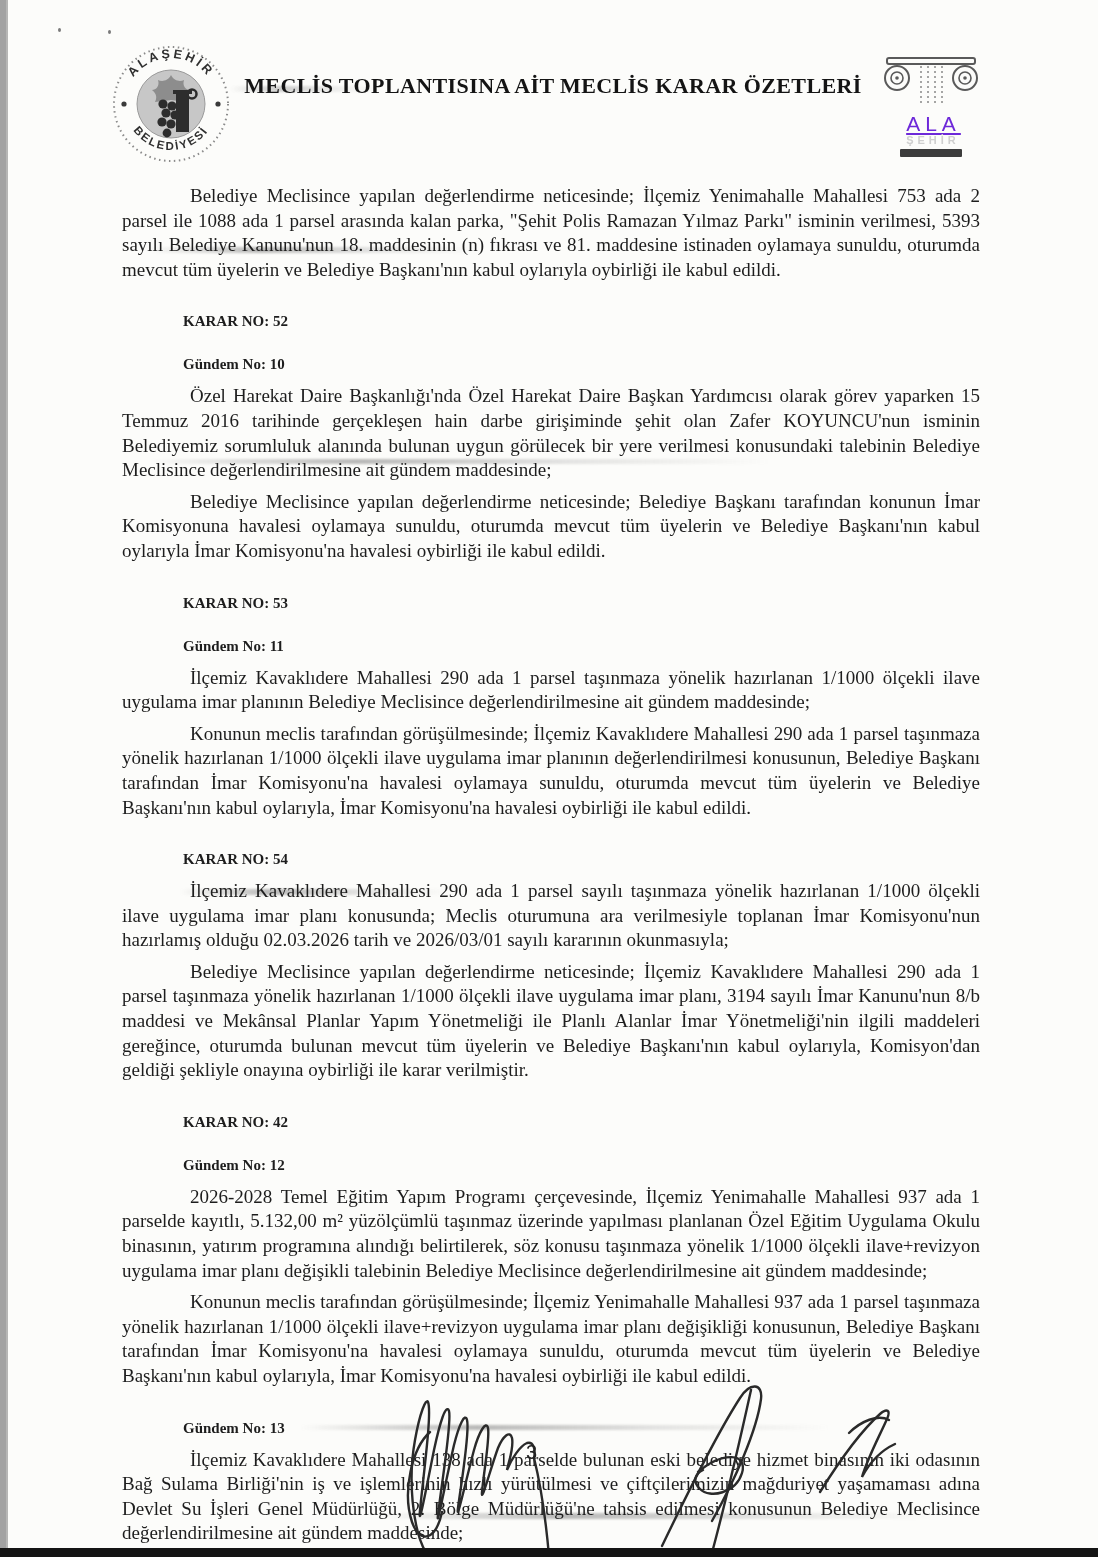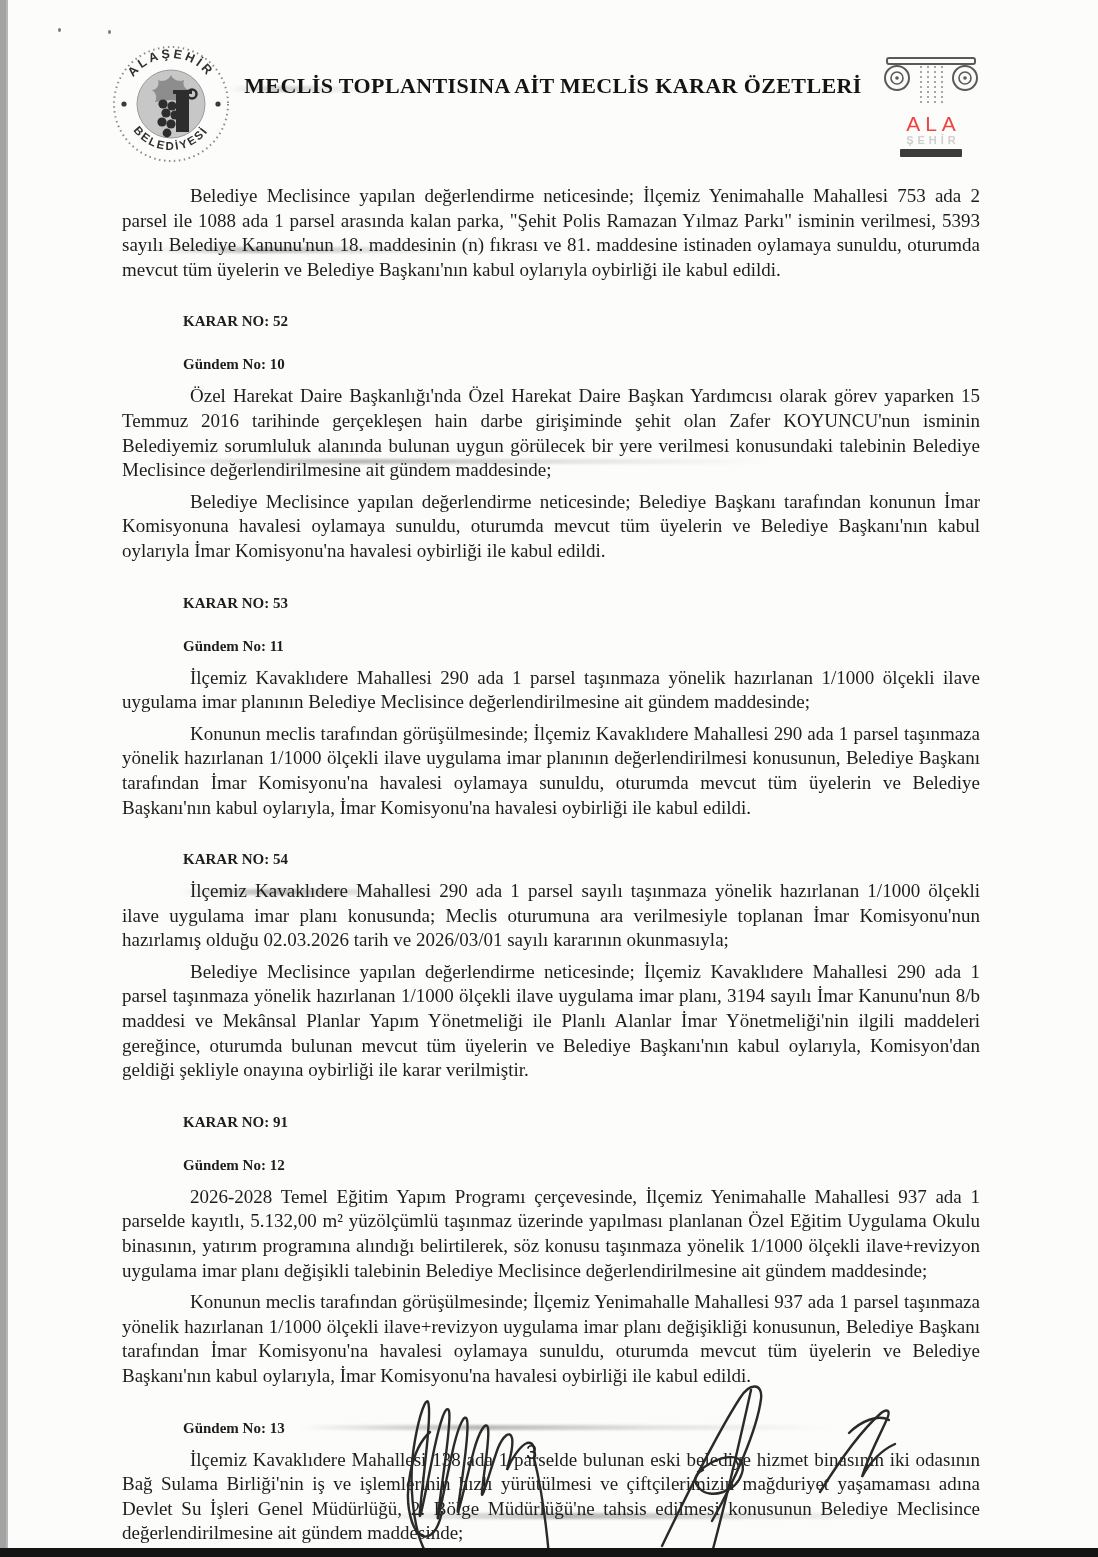--- a/index.html
+++ b/index.html
@@ -14,21 +14,21 @@
   .edge-left{position:absolute;left:0;top:0;width:6px;height:100%;background:#a2a2a2;}
   .edge-left-line{position:absolute;left:6px;top:0;width:2px;height:100%;background:#6f6f6f;opacity:.5;}
   .edge-bottom{position:absolute;left:0;bottom:0;width:100%;height:9px;background:#141414;}
   .content{position:absolute;left:115px;top:42px;width:872px;}
   
   .header{display:flex;align-items:flex-start;margin-bottom:14px;min-height:126px;}
   .seal-box{width:120px;flex:0 0 120px;margin-left:-4px;}
   .title-box{flex:1;text-align:center;padding-top:28px;}
   .title-line{font-weight:bold;font-size:22px;line-height:31px;letter-spacing:.4px;color:#141414;}
   .rlogo-box{width:112px;flex:0 0 112px;text-align:center;padding-top:14px;}
-  .rlogo-ala{font-family:"Liberation Sans","DejaVu Sans",sans-serif;font-size:21px;letter-spacing:5px;color:#ef4444;line-height:20px;margin-top:2px;padding-left:5px;}
+  .rlogo-ala{font-family:"Liberation Sans","DejaVu Sans",sans-serif;font-size:21px;letter-spacing:5px;color:#6d28d9;line-height:20px;margin-top:2px;padding-left:5px;text-decoration:underline;}
   .rlogo-sehir{font-family:"Liberation Sans","DejaVu Sans",sans-serif;font-size:11px;letter-spacing:4px;color:#cfcfcf;font-weight:bold;line-height:12px;padding-left:4px;}
   .rlogo-bar{width:62px;height:8px;background:#3c3c3c;margin:3px auto 0 auto;border-radius:1px;}
   
   .para{font-size:19px;line-height:24.6px;text-align:justify;text-indent:68px;margin:7px;}
   .section{margin-top:27px;}
   .karar-line{font-size:15px;line-height:25px;font-weight:bold;padding-left:68px;margin-top:18px;}
   
   .sig-layer{position:absolute;left:0;top:0;width:1098px;height:1557px;pointer-events:none;}
   .page-num{position:absolute;left:526px;top:1441px;font-family:"Liberation Sans","DejaVu Sans",sans-serif;font-size:20px;color:#222;}
   
@@ -143,21 +143,21 @@
       <p class="para">Konunun meclis tarafından görüşülmesinde; İlçemiz Kavaklıdere Mahallesi 290 ada 1 parsel taşınmaza yönelik hazırlanan 1/1000 ölçekli ilave uygulama imar planının değerlendirilmesi konusunun, Belediye Başkanı tarafından İmar Komisyonu'na havalesi oylamaya sunuldu, oturumda mevcut tüm üyelerin ve Belediye Başkanı'nın kabul oylarıyla, İmar Komisyonu'na havalesi oybirliği ile kabul edildi.</p>
     </div>
 
     <div class="section">
       <div class="karar-line">KARAR NO: 54</div>
       <p class="para">İlçemiz Kavaklıdere Mahallesi 290 ada 1 parsel sayılı taşınmaza yönelik hazırlanan 1/1000 ölçekli ilave uygulama imar planı konusunda; Meclis oturumuna ara verilmesiyle toplanan İmar Komisyonu'nun hazırlamış olduğu 02.03.2026 tarih ve 2026/03/01 sayılı kararının okunmasıyla;</p>
       <p class="para">Belediye Meclisince yapılan değerlendirme neticesinde; İlçemiz Kavaklıdere Mahallesi 290 ada 1 parsel taşınmaza yönelik hazırlanan 1/1000 ölçekli ilave uygulama imar planı, 3194 sayılı İmar Kanunu'nun 8/b maddesi ve Mekânsal Planlar Yapım Yönetmeliği ile Planlı Alanlar İmar Yönetmeliği'nin ilgili maddeleri gereğince, oturumda bulunan mevcut tüm üyelerin ve Belediye Başkanı'nın kabul oylarıyla, Komisyon'dan geldiği şekliyle onayına oybirliği ile karar verilmiştir.</p>
     </div>
 
     <div class="section">
-      <div class="karar-line">KARAR NO: 91</div>
+      <div class="karar-line">KARAR NO: 42</div>
       <div class="karar-line">Gündem No: 12</div>
       <p class="para">2026-2028 Temel Eğitim Yapım Programı çerçevesinde, İlçemiz Yenimahalle Mahallesi 937 ada 1 parselde kayıtlı, 5.132,00 m² yüzölçümlü taşınmaz üzerinde yapılması planlanan Özel Eğitim Uygulama Okulu binasının, yatırım programına alındığı belirtilerek, söz konusu taşınmaza yönelik 1/1000 ölçekli ilave+revizyon uygulama imar planı değişikli talebinin Belediye Meclisince değerlendirilmesine ait gündem maddesinde;</p>
       <p class="para">Konunun meclis tarafından görüşülmesinde; İlçemiz Yenimahalle Mahallesi 937 ada 1 parsel taşınmaza yönelik hazırlanan 1/1000 ölçekli ilave+revizyon uygulama imar planı değişikliği konusunun, Belediye Başkanı tarafından İmar Komisyonu'na havalesi oylamaya sunuldu, oturumda mevcut tüm üyelerin ve Belediye Başkanı'nın kabul oylarıyla, İmar Komisyonu'na havalesi oybirliği ile kabul edildi.</p>
     </div>
 
     <div class="section">
       <div class="karar-line">Gündem No: 13</div>
       <p class="para">İlçemiz Kavaklıdere Mahallesi 138 ada 1 parselde bulunan eski belediye hizmet binasının iki odasının Bağ Sulama Birliği'nin iş ve işlemlerinin hızlı yürütülmesi ve çiftçilerimizin mağduriyet yaşamaması adına Devlet Su İşleri Genel Müdürlüğü, 2. Bölge Müdürlüğü'ne tahsis edilmesi konusunun Belediye Meclisince değerlendirilmesine ait gündem maddesinde;</p>
       <p class="para">Belediye meclisince yapılan değerlendirme neticesinde; mülkiyeti Alaşehir Belediyesi'ne ait olan İlçemiz Kavaklıdere Mahallesi 138 ada 1 parselde bulunan eski belediye hizmet binasının bir odasının "Bağ Sulama Birliği'nin iş ve işlemlerin hızlı yürütülmesi ve çiftçilerimizin mağduriyet yaşamaması" için, Devlet Su İşleri Genel Müdürlüğü 2. Bölge Müdürlüğü'ne 3 yıl süre ile bedelsiz tahsisinin; elektrik ve su aboneliğini üzerine alması koşulu ile kabulüne, 5393 sayılı Belediye Kanunu'nun 75/d ve 18/e maddelerine istinaden, oturumda mevcut tüm üyelerin ve Belediye Başkanı'nın kabul oylarıyla, oybirliği ile karar verildi.</p>
     </div>

